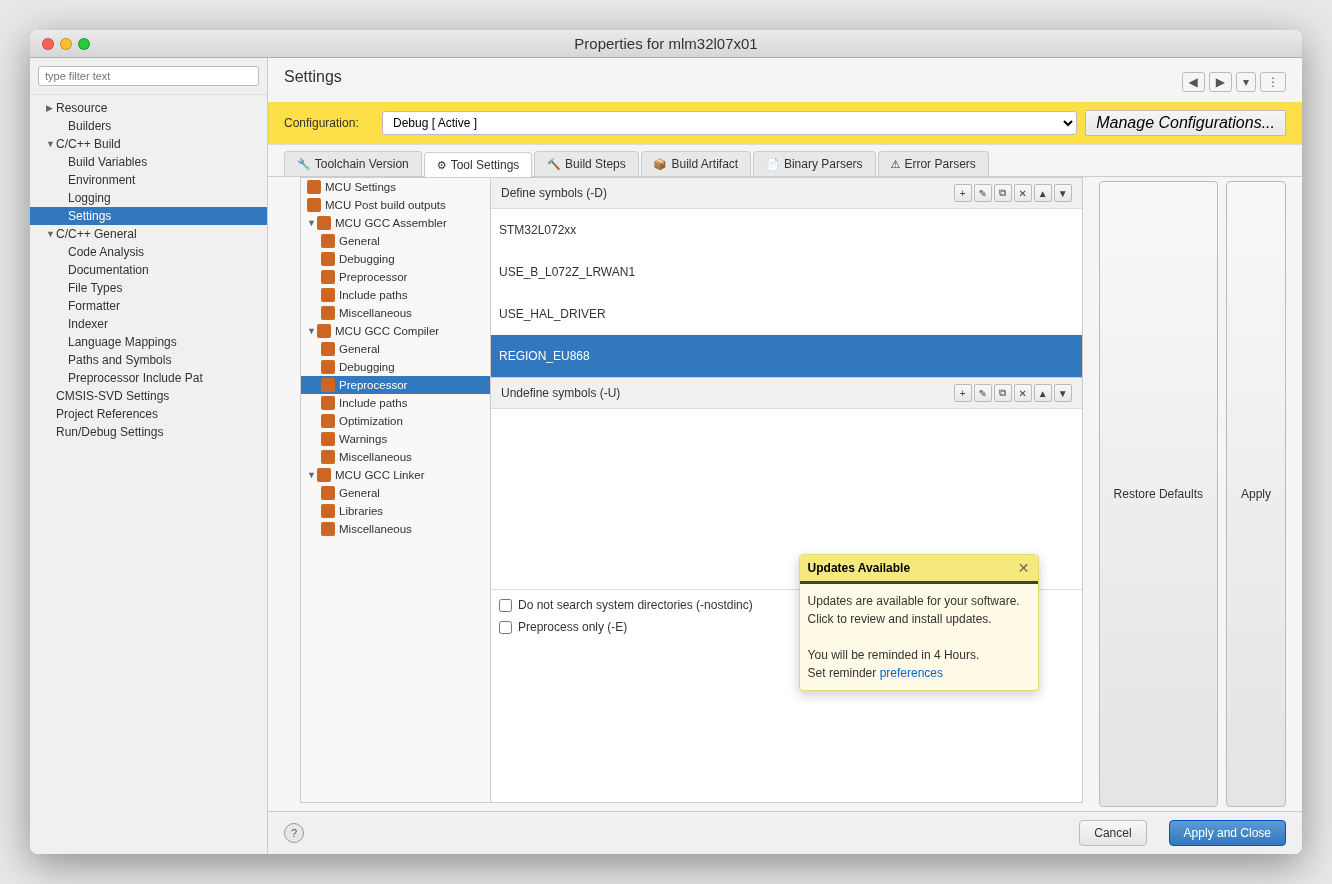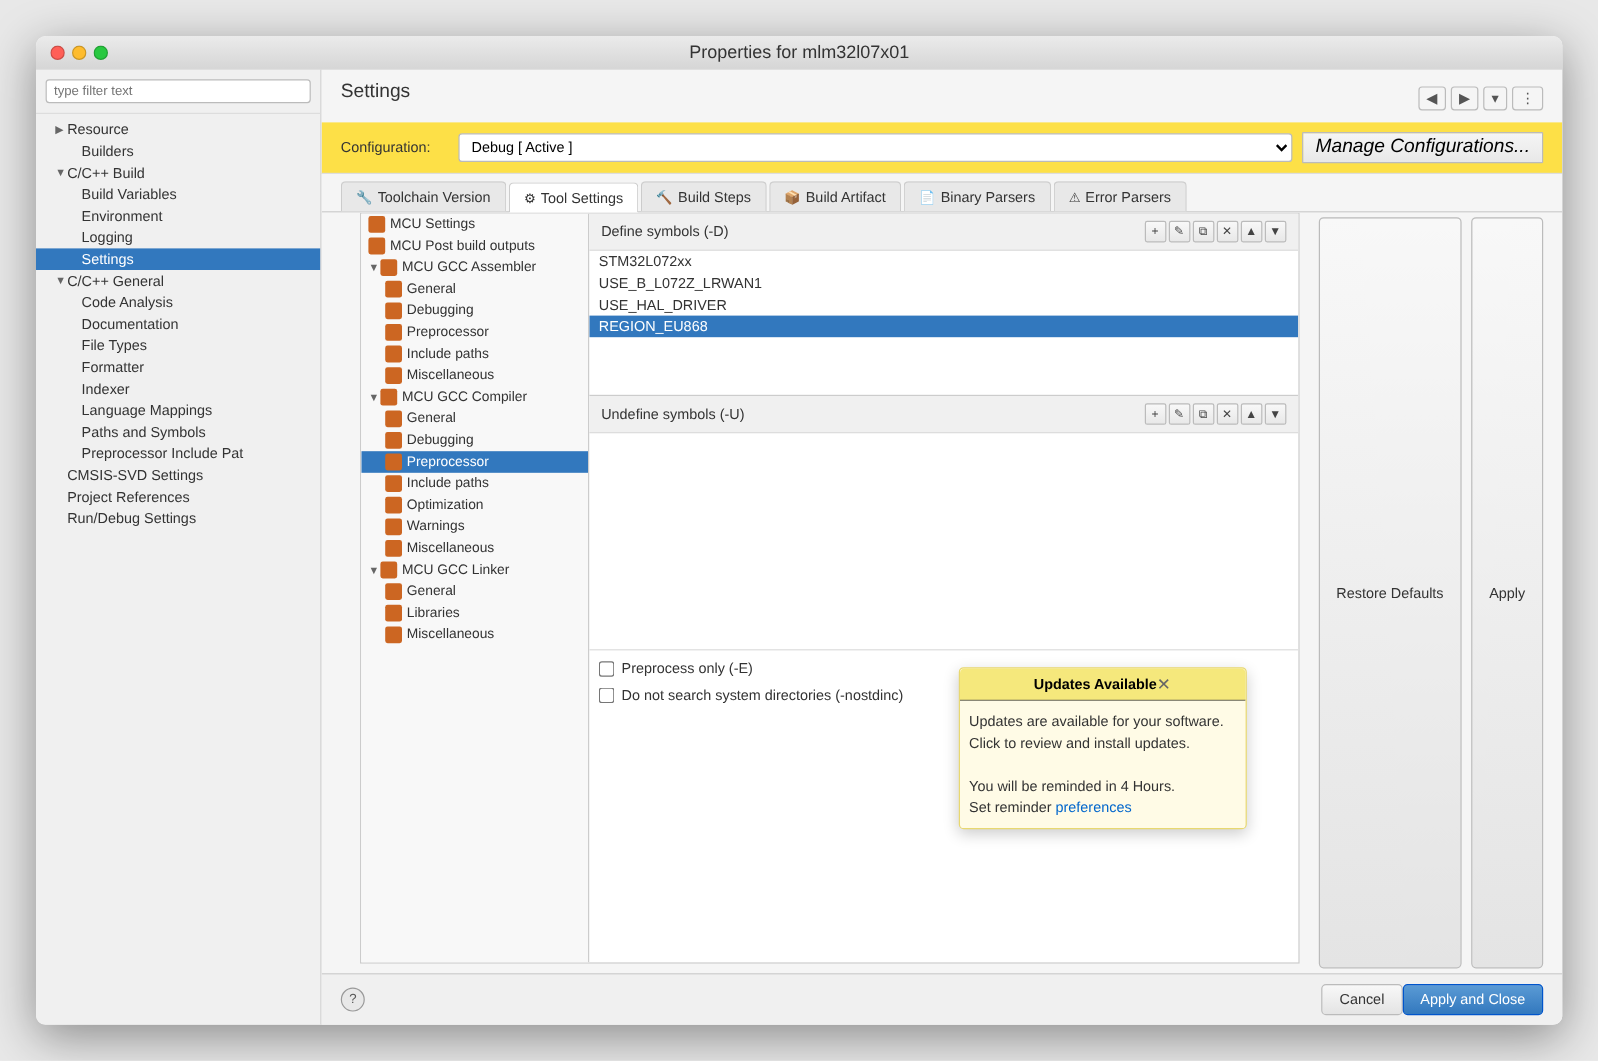--- a/index.html
+++ b/index.html
@@ -295,21 +295,21 @@
     }
 
     .panel-list {
       flex: 1;
       overflow-y: auto;
       min-height: 120px;
       max-height: 180px;
     }
 
     .panel-list-item {
-      padding: 2px 8px;
+      padding: 14px 8px;
       font-size: 12px;
       color: #333;
       cursor: default;
     }
 
     .panel-list-item.selected {
       background: #3278be;
       color: white;
     }
 
@@ -336,24 +336,24 @@
       border: 1px solid #e8d870;
       border-radius: 4px;
       box-shadow: 0 4px 12px rgba(0,0,0,0.2);
       z-index: 100;
       font-size: 12px;
     }
 
     .updates-header {
       display: flex;
       align-items: center;
-      justify-content: center;
+      justify-content: space-between;
       padding: 6px 8px;
       background: #f5e87c;
-      border-bottom: 1px solid #404040;
+      border-bottom: 3px solid #404040;
       border-radius: 4px 4px 0 0;
       font-weight: 600;
       font-size: 12px;
     }
 
     .updates-close {
       cursor: pointer;
       font-size: 14px;
       color: #666;
       border: none;
@@ -398,21 +398,21 @@
       display: flex;
       align-items: center;
       justify-content: center;
       font-size: 11px;
       cursor: pointer;
       color: #555;
     }
 
     .bottom-right {
       display: flex;
-      gap: 0;
+      gap: 22px;
       align-items: center;
     }
 
     .btn-restore {
       padding: 5px 14px;
       border: 1px solid #bbb;
       border-radius: 4px;
       background: linear-gradient(180deg, #f8f8f8, #e4e4e4);
       font-size: 12px;
       cursor: pointer;
@@ -748,26 +748,26 @@
                   <button class="panel-tool-btn" title="Delete">✕</button>
                   <button class="panel-tool-btn" title="Move Up">▲</button>
                   <button class="panel-tool-btn" title="Move Down">▼</button>
                 </div>
               </div>
               <div class="undefine-list panel-list">
               </div>
 
               <div style="border-top: 1px solid #ddd; padding: 4px 0;">
                 <div class="checkbox-row">
+                  <input type="checkbox" id="nostdinc" style="">
+                  <label for="nostdinc">Do not search system directories (-nostdinc)</label>
+                </div>
+                <div class="checkbox-row">
                   <input type="checkbox" id="preprocess-only" style="">
                   <label for="preprocess-only">Preprocess only (-E)</label>
-                </div>
-                <div class="checkbox-row">
-                  <input type="checkbox" id="nostdinc" style="">
-                  <label for="nostdinc">Do not search system directories (-nostdinc)</label>
                 </div>
               </div>
             </div>
           </div>
         </div>
 
         <div style="position:relative;">
           <div class="updates-popup">
             <div class="updates-header">
               <span>Updates Available</span>

